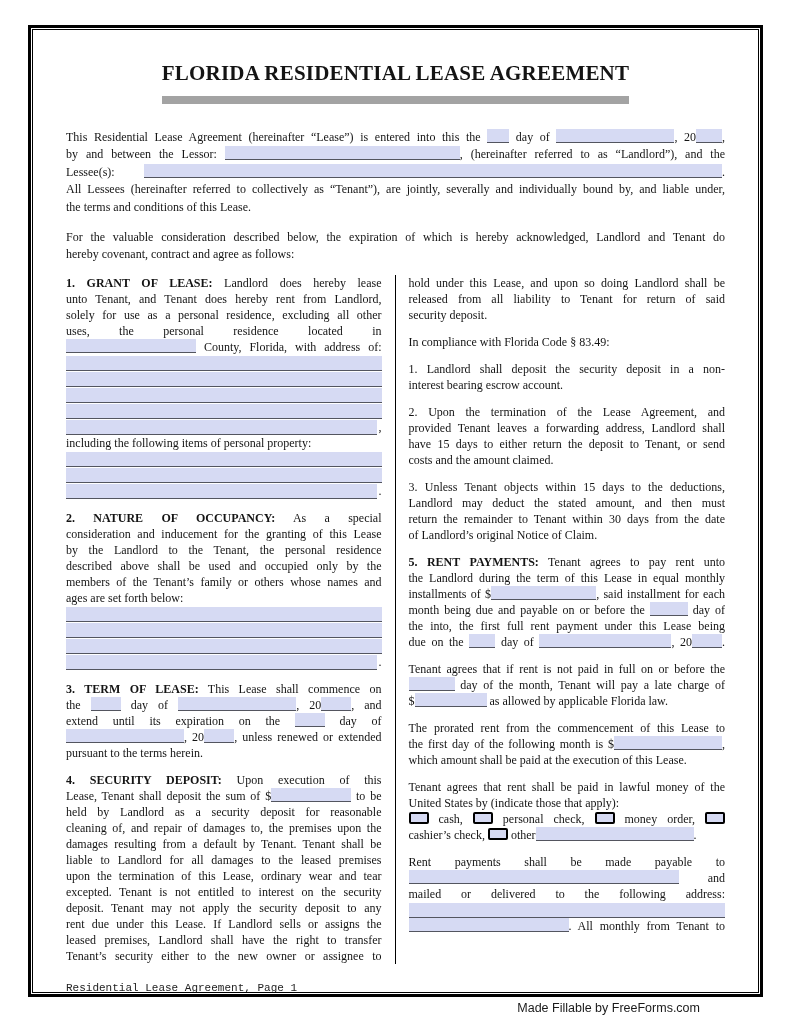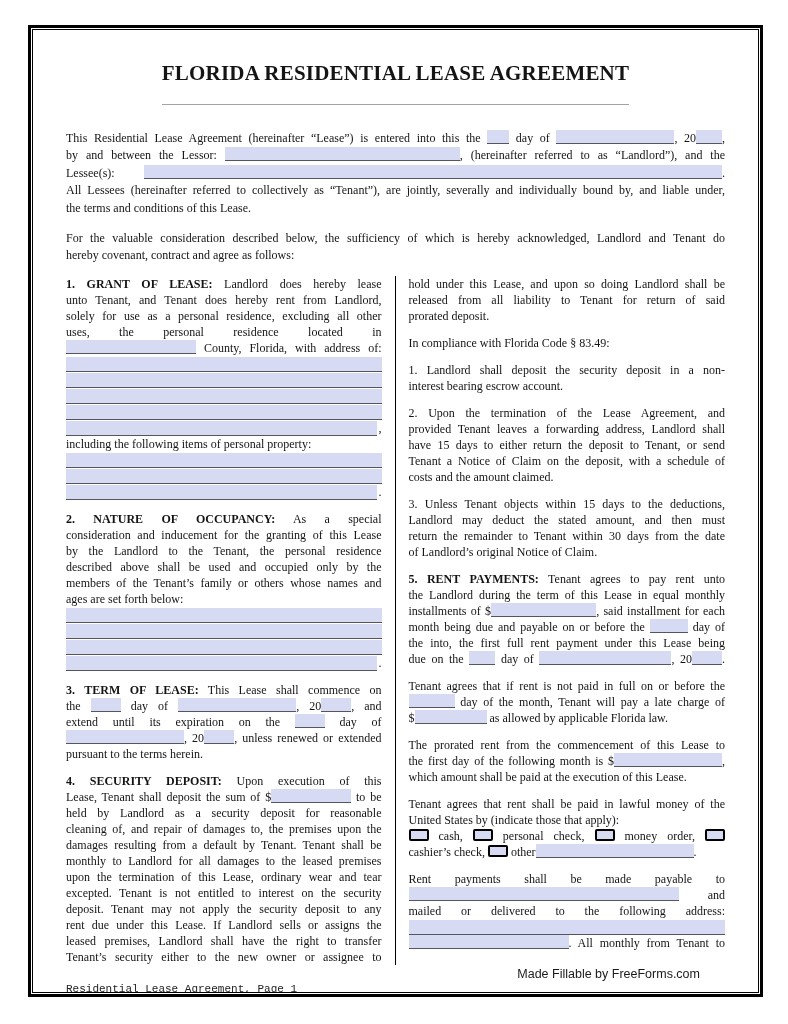--- a/index.html
+++ b/index.html
@@ -20,21 +20,21 @@
     width: 100%; height: 100%;
     border: 1px solid #000;
     padding: 31px 33px 0 33px;
     overflow: hidden;
   }
 
   .doc-title { text-align: center; margin-bottom: 25px; }
   .doc-title span {
     display: inline-block;
     font-size: 21px; font-weight: bold; letter-spacing: 0.2px;
-    border-bottom: 1px solid #a3a3a3; padding-bottom: 18px;
+    border-bottom: 8px solid #a3a3a3; padding-bottom: 10px;
   }
 
   .line {
     font-size: 12px; line-height: 16px; min-height: 16px;
     text-align: justify; text-align-last: justify;
   }
   .line.last { text-align-last: left; }
   .intro .line, .consideration .line { line-height: 17.4px; min-height: 17.4px; }
   .consideration { margin-top: 13px; }
 
@@ -64,21 +64,21 @@
     vertical-align: -1px;
   }
 
   .page-footer {
     text-align: left; margin-top: 18px;
     font-family: "Liberation Mono", "DejaVu Sans Mono", monospace;
     font-size: 11px; color: #222;
   }
 
   .credit {
-    position: absolute; right: 88px; top: 967px;
+    position: absolute; right: 88px; top: 1001px;
     font-family: "Liberation Sans", "DejaVu Sans", sans-serif;
     font-size: 12.5px; color: #1a1a1a;
   }
 </style>
 </head>
 <body>
 
 <div class="page">
   <div class="frame">
     <div class="frame-inner">
@@ -89,21 +89,21 @@
 
       <div class="intro">
           <div class="line"><span class="t">This Residential Lease Agreement (hereinafter “Lease”) is entered into this the </span><span class="field" style="width: 22px;"></span><span class="t"> day of </span><span class="field" style="width: 118px;"></span><span class="t">, 20</span><span class="field" style="width: 26px;"></span><span class="t">,</span></div>
           <div class="line"><span class="t">by and between the Lessor: </span><span class="field" style="width: 235px;"></span><span class="t">, (hereinafter referred to as “Landlord”), and the</span></div>
           <div class="line"><span class="t">Lessee(s): </span><span class="field" style="width: 578px;"></span><span class="t">.</span></div>
           <div class="line"><span class="t">All Lessees (hereinafter referred to collectively as “Tenant”), are jointly, severally and individually bound by, and liable under,</span></div>
           <div class="line last"><span class="t">the terms and conditions of this Lease.</span></div>
         </div>
 
       <div class="consideration">
-          <div class="line"><span class="t">For the valuable consideration described below, the sufficiency of which is hereby acknowledged, Landlord and Tenant do</span></div>
+          <div class="line"><span class="t">For the valuable consideration described below, the expiration of which is hereby acknowledged, Landlord and Tenant do</span></div>
           <div class="line last"><span class="t">hereby covenant, contract and agree as follows:</span></div>
         </div>
 
       <div class="columns">
         <div class="col-left">
           <div class="para">
               <div class="line"><span class="bold">1.  GRANT OF LEASE:</span><span class="t">  Landlord does hereby lease</span></div>
               <div class="line"><span class="t">unto Tenant, and Tenant does hereby rent from Landlord,</span></div>
               <div class="line"><span class="t">solely for use as a personal residence, excluding all other</span></div>
               <div class="line"><span class="t">uses, the personal residence located in</span></div>
@@ -163,48 +163,47 @@
               <div class="line"><span class="t">extend until its expiration on the </span><span class="field" style="width: 30px;"></span><span class="t"> day of</span></div>
               <div class="line"><span class="field" style="width: 118px;"></span><span class="t">, 20</span><span class="field" style="width: 30px;"></span><span class="t">,  unless renewed or extended</span></div>
               <div class="line last"><span class="t">pursuant to the terms herein.</span></div>
             </div>
           <div class="para">
               <div class="line"><span class="bold">4.  SECURITY DEPOSIT:</span><span class="t">  Upon execution of this</span></div>
               <div class="line"><span class="t">Lease, Tenant shall deposit the sum of $</span><span class="field" style="width: 80px;"></span><span class="t"> to be</span></div>
               <div class="line"><span class="t">held by Landlord as a security deposit for reasonable</span></div>
               <div class="line"><span class="t">cleaning of, and repair of damages to, the premises upon the</span></div>
               <div class="line"><span class="t">damages resulting from a default by Tenant.  Tenant shall be</span></div>
-              <div class="line"><span class="t">monthly to Landlord for all damages to the leased premises</span></div>
+              <div class="line"><span class="t">liable to Landlord for all damages to the leased premises</span></div>
               <div class="line"><span class="t">upon the termination of this Lease, ordinary wear and tear</span></div>
               <div class="line"><span class="t">excepted.  Tenant is not entitled to interest on the security</span></div>
               <div class="line"><span class="t">deposit.  Tenant may not apply the security deposit to any</span></div>
               <div class="line"><span class="t">rent due under this Lease.  If Landlord sells or assigns the</span></div>
               <div class="line"><span class="t">leased premises, Landlord shall have the right to transfer</span></div>
               <div class="line"><span class="t">Tenant’s security either to the new owner or assignee to</span></div>
             </div>
         </div>
         <div class="divider"></div>
         <div class="col-right">
           <div class="para">
               <div class="line"><span class="t">hold under this Lease, and upon so doing Landlord shall be</span></div>
               <div class="line"><span class="t">released from all liability to Tenant for return of said</span></div>
-              <div class="line last"><span class="t">prorated deposit.</span></div>
+              <div class="line last"><span class="t">security deposit.</span></div>
             </div>
           <div class="para">
               <div class="line last"><span class="t">In compliance with Florida Code § 83.49:</span></div>
             </div>
           <div class="para">
               <div class="line"><span class="t">1. Landlord shall deposit the security deposit in a non-</span></div>
               <div class="line last"><span class="t">interest bearing escrow account.</span></div>
             </div>
           <div class="para">
               <div class="line"><span class="t">2.  Upon the termination of the Lease Agreement, and</span></div>
               <div class="line"><span class="t">provided Tenant leaves a forwarding address, Landlord shall</span></div>
               <div class="line"><span class="t">have 15 days to either return the deposit to Tenant, or send</span></div>
-              <div class="line"><span class="t">Tenant a Notice of Claim on the deposit, with a schedule of</span></div>
               <div class="line last"><span class="t">costs and the amount claimed.</span></div>
             </div>
           <div class="para">
               <div class="line"><span class="t">3. Unless Tenant objects within 15 days to the deductions,</span></div>
               <div class="line"><span class="t">Landlord may deduct the stated amount, and then must</span></div>
               <div class="line"><span class="t">return the remainder to Tenant within 30 days from the date</span></div>
               <div class="line last"><span class="t">of Landlord’s original Notice of Claim.</span></div>
             </div>
           <div class="para">
               <div class="line"><span class="bold">5.  RENT PAYMENTS:</span><span class="t">  Tenant agrees to pay rent unto</span></div>

